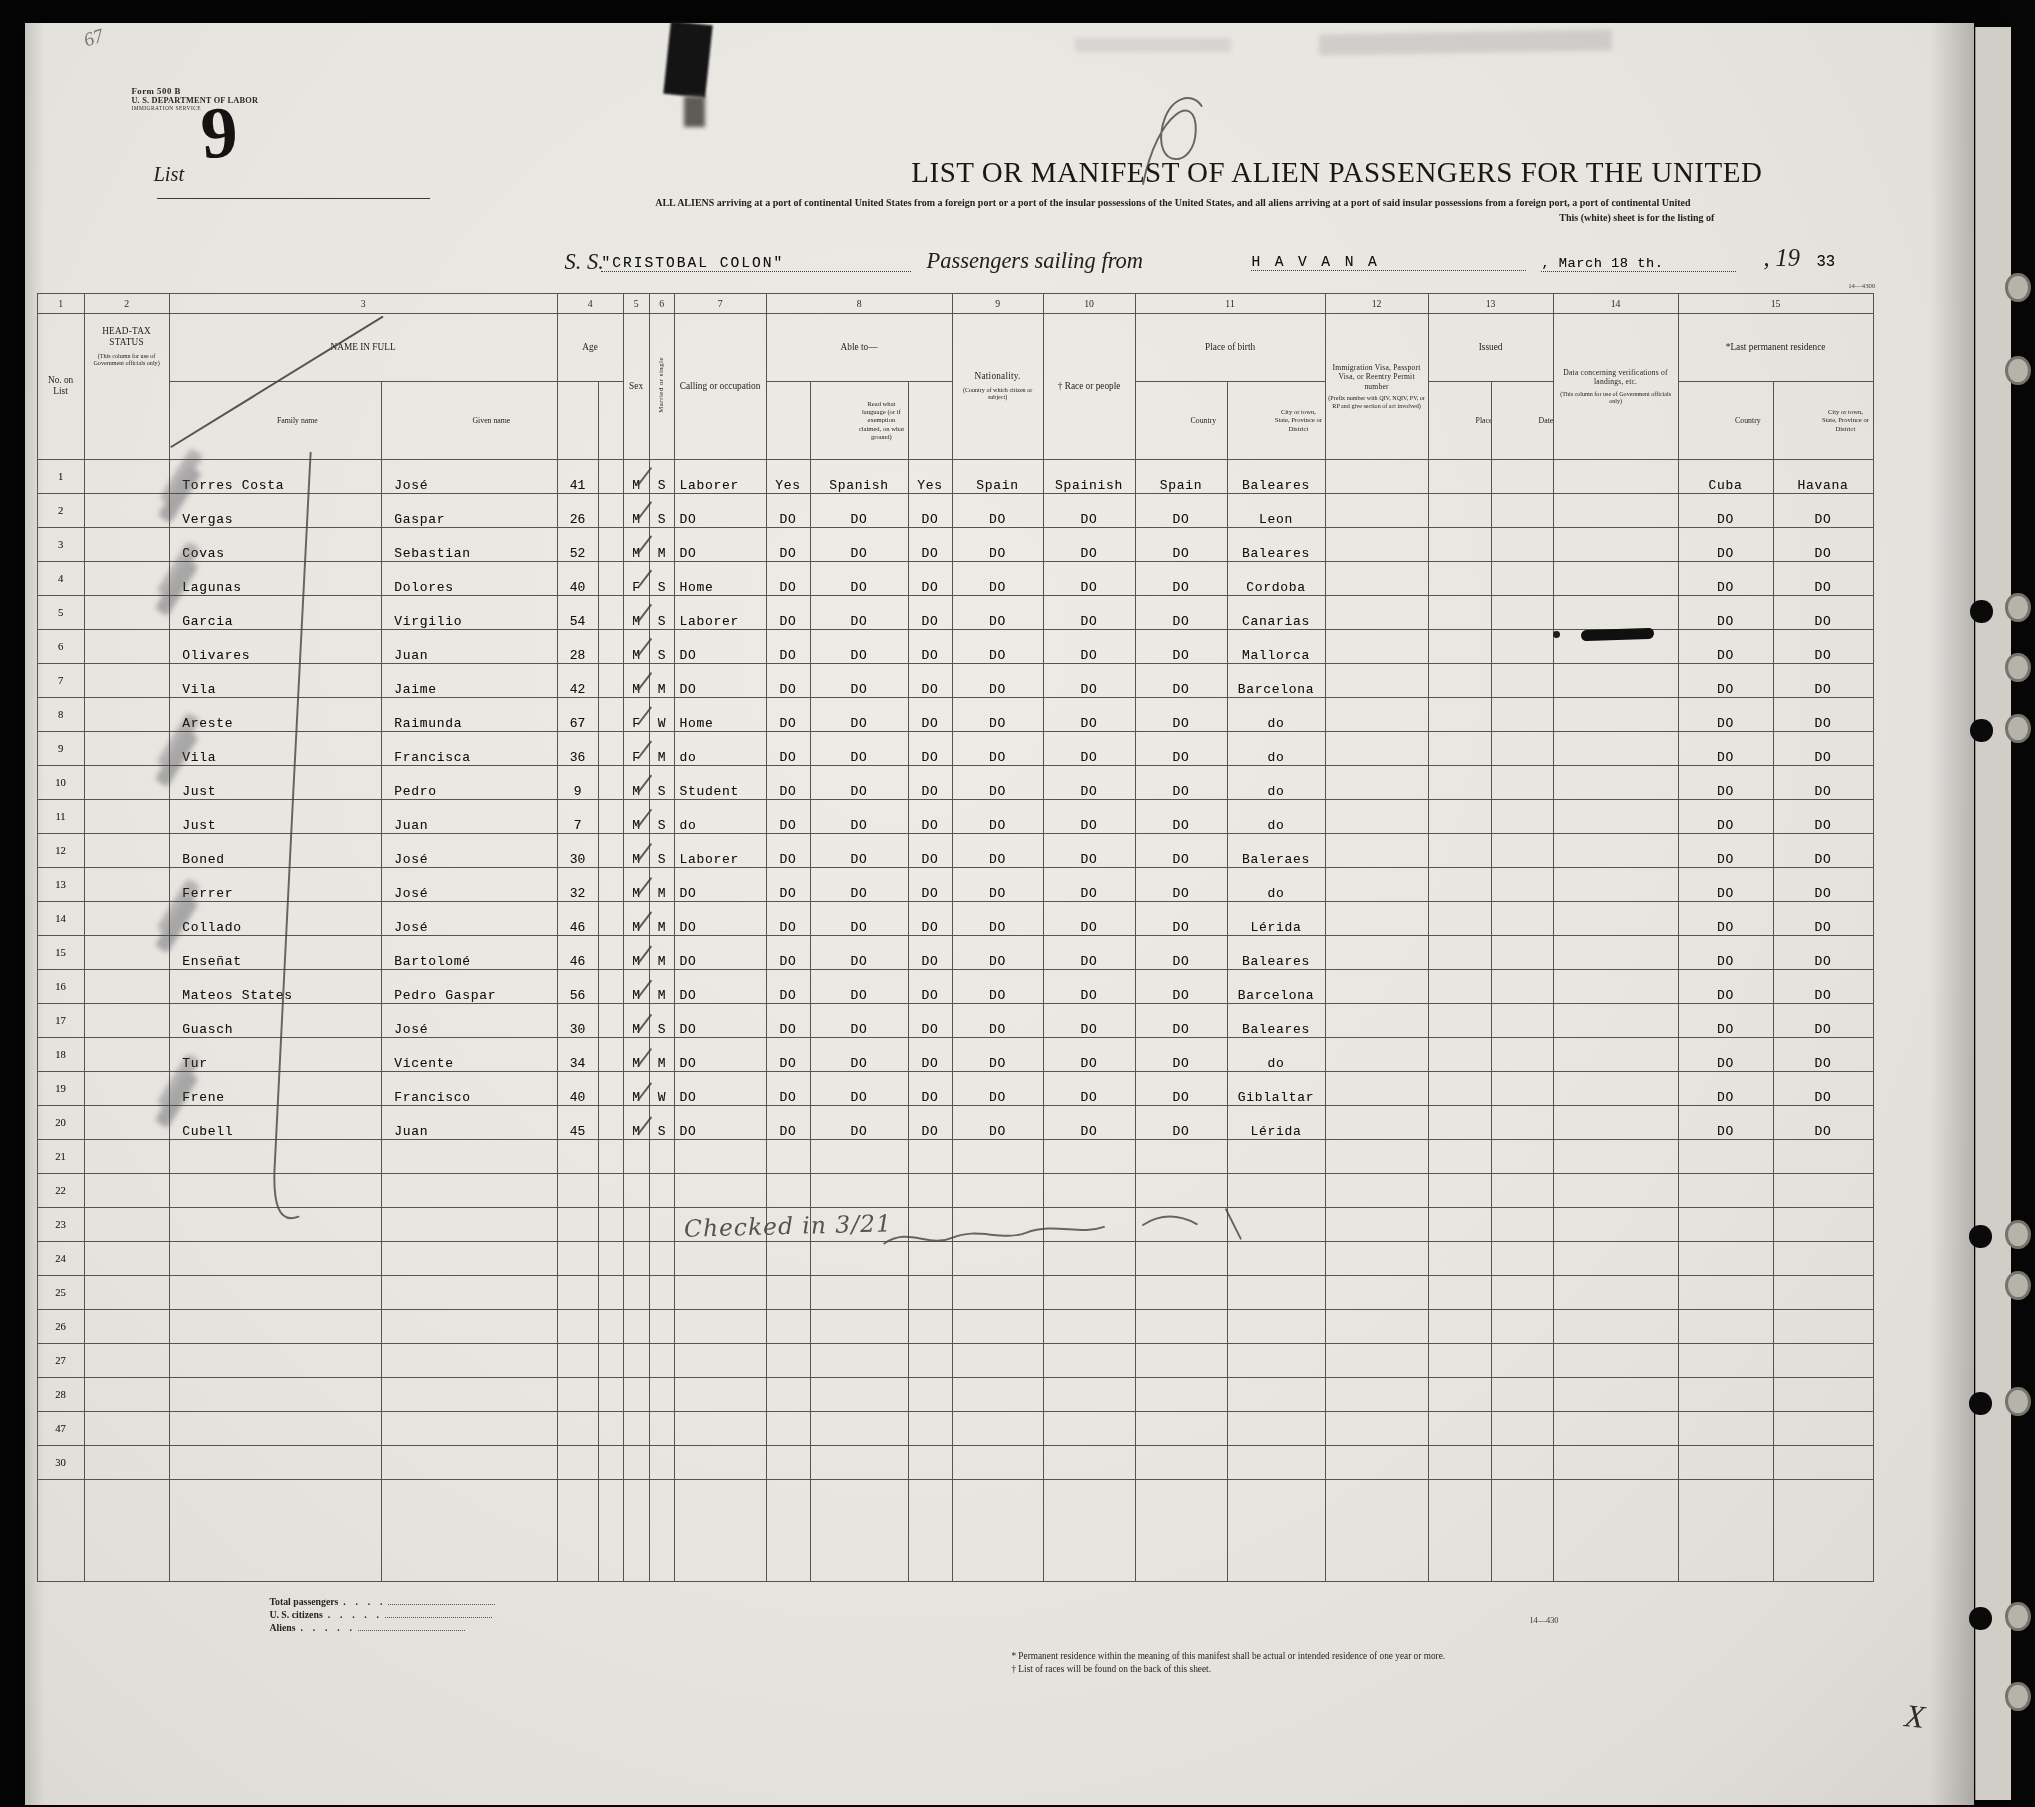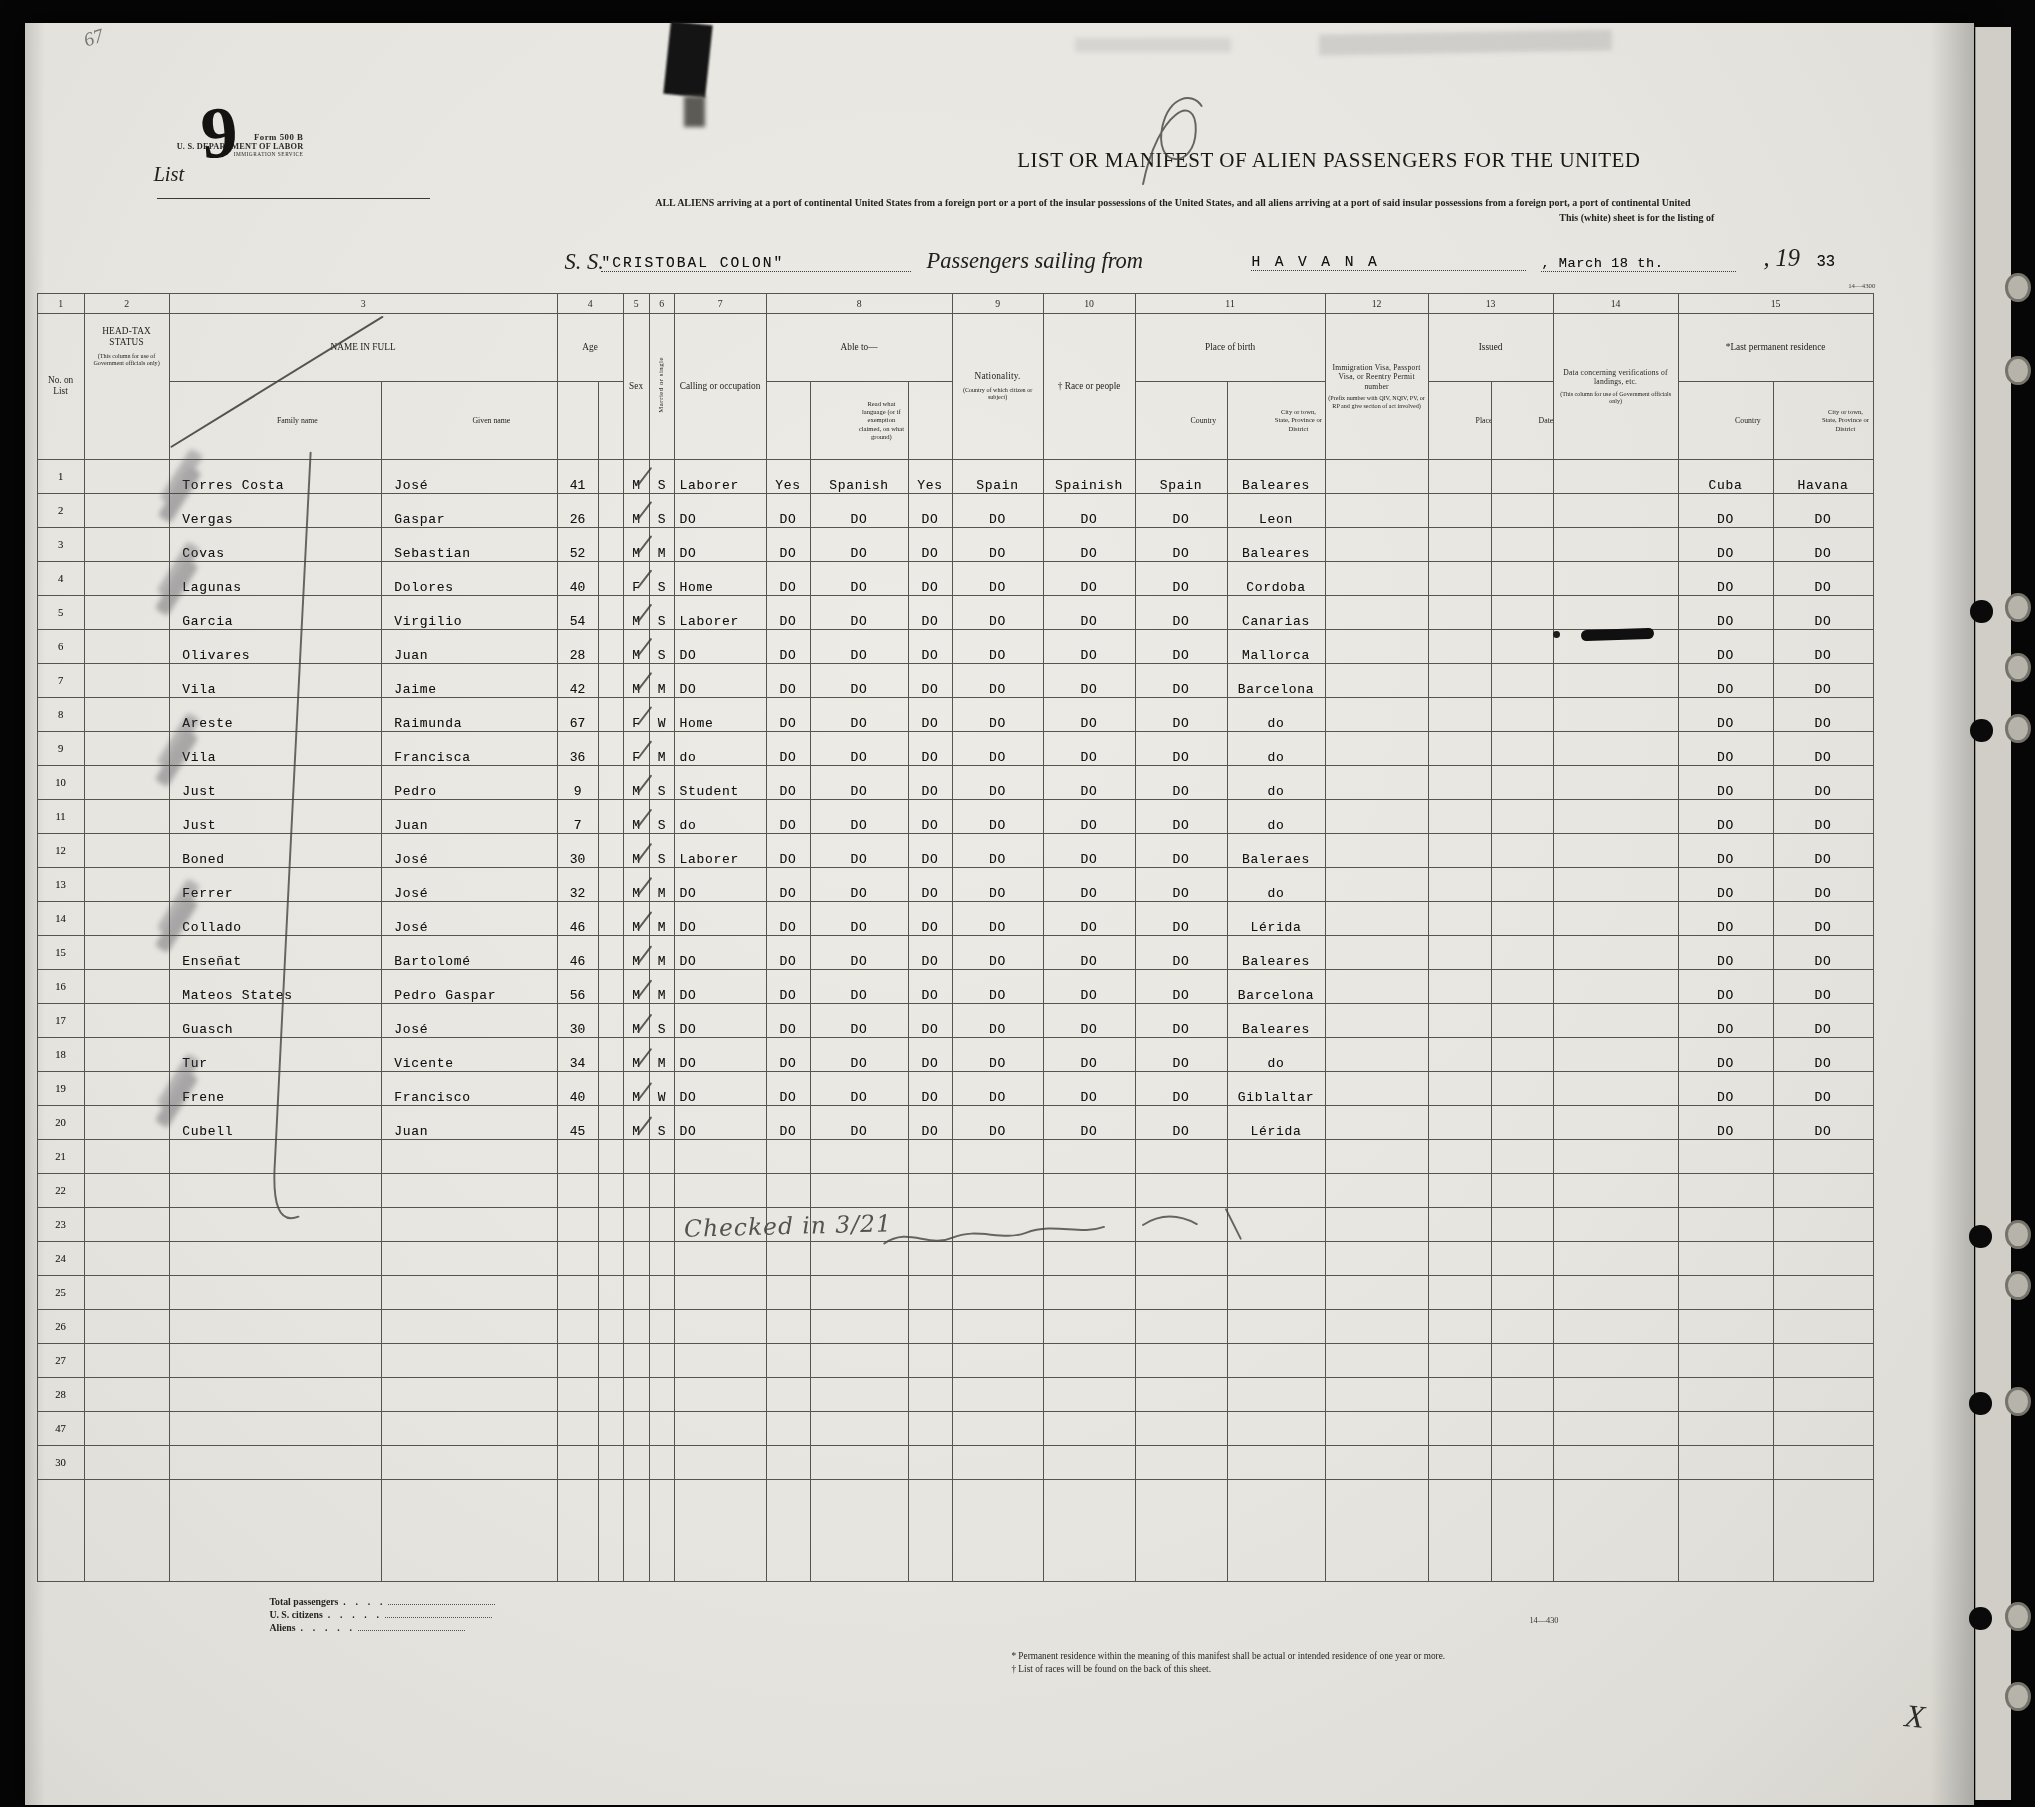--- a/index.html
+++ b/index.html
@@ -15,31 +15,31 @@
     background:linear-gradient(to right, rgba(0,0,0,0), rgba(0,0,0,.20));}
   .crease-left{position:absolute;left:0;top:0;width:19.5px;height:100%;
     background:linear-gradient(to left, rgba(0,0,0,0), rgba(0,0,0,.12));}
   .sheet2{position:absolute;left:1975px;top:27px;width:35px;height:1773px;background:#d0cec7;
     border-left:1px solid #99968d;}
 
   .hole{position:absolute;width:22.5px;height:22.5px;border-radius:50%;background:#0a0a0a;}
   .ring{position:absolute;width:19.5px;height:23.4px;border-radius:50%;border:3.4px solid #76736a;background:#b5b3aa;}
 
   
-  .form-id{position:absolute;left:117px;top:63px;width:161px;text-align:right;color:#2a2925;margin-top:46px;}
+  .form-id{position:absolute;left:106px;top:63px;width:161px;text-align:left;color:#2a2925;}
   .form-id .fi-1{font-size:8.8px;font-weight:bold;letter-spacing:0.5px;}
   .form-id .fi-2{font-size:8.3px;font-weight:bold;letter-spacing:0.2px;}
   .form-id .fi-3{font-size:5.4px;letter-spacing:0.5px;}
   .script{font-style:italic;font-family:"Liberation Serif","DejaVu Serif",serif;color:#21201c;}
   .list-label{position:absolute;left:128px;top:140px;font-size:20.5px;}
   .list-number{position:absolute;left:176px;top:73px;font-size:73px;font-weight:bold;color:#141312;
     transform:rotate(-4deg);line-height:1;}
   .list-line{position:absolute;left:132px;top:175px;width:273px;border-top:1px solid #3a3936;}
-  .title{position:absolute;left:684px;top:121px;width:1231px;margin:4px;text-align:center;
-    font-size:21px;font-weight:400;letter-spacing:0.5px;color:#191815;white-space:nowrap;}
+  .title{position:absolute;left:684px;top:121px;width:1231px;margin:12px;text-align:center;
+    font-size:29px;font-weight:400;letter-spacing:0.5px;color:#191815;white-space:nowrap;}
   .sub1{position:absolute;left:381px;top:174px;width:1533px;text-align:center;font-size:10px;font-weight:bold;color:#24231f;white-space:nowrap;}
   .sub2{position:absolute;left:1294px;top:189px;width:635px;text-align:center;font-size:10px;font-weight:bold;color:#24231f;}
   .code-top{position:absolute;left:1738px;top:259px;width:112px;text-align:right;font-size:6.8px;color:#3a3935;}
 
   
   .typed{font-family:"Liberation Mono","DejaVu Sans Mono",monospace;color:#101010;text-shadow:0 0 0.5px rgba(10,10,10,.35);}
   .v-ss{position:absolute;left:503px;top:226px;font-size:22.5px;margin-left:36px;}
   .v-ship{position:absolute;left:576px;top:232px;font-size:14.6px;letter-spacing:2px;padding-right:127px;border-bottom:1.5px dotted #3c3b37;}
   .v-sailing{position:absolute;left:901px;top:225px;font-size:22.5px;}
   .v-port{position:absolute;left:1226px;top:231px;font-size:14.6px;letter-spacing:2.9px;padding-right:146px;border-bottom:1.5px dotted #3c3b37;}

